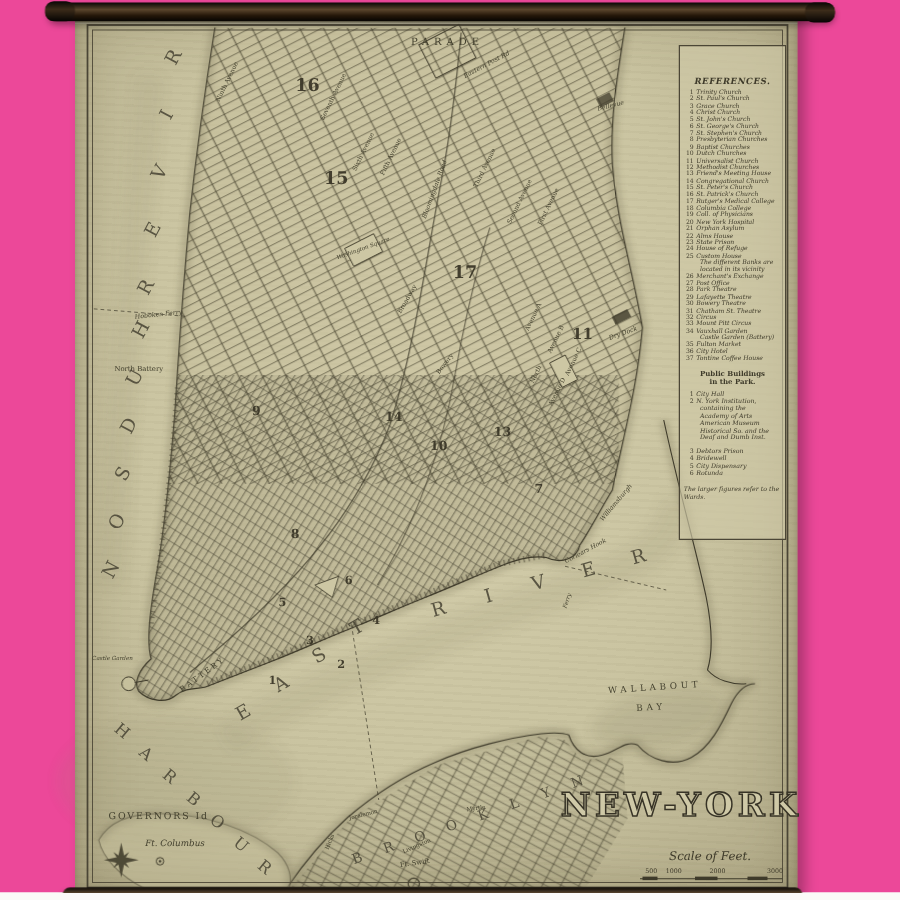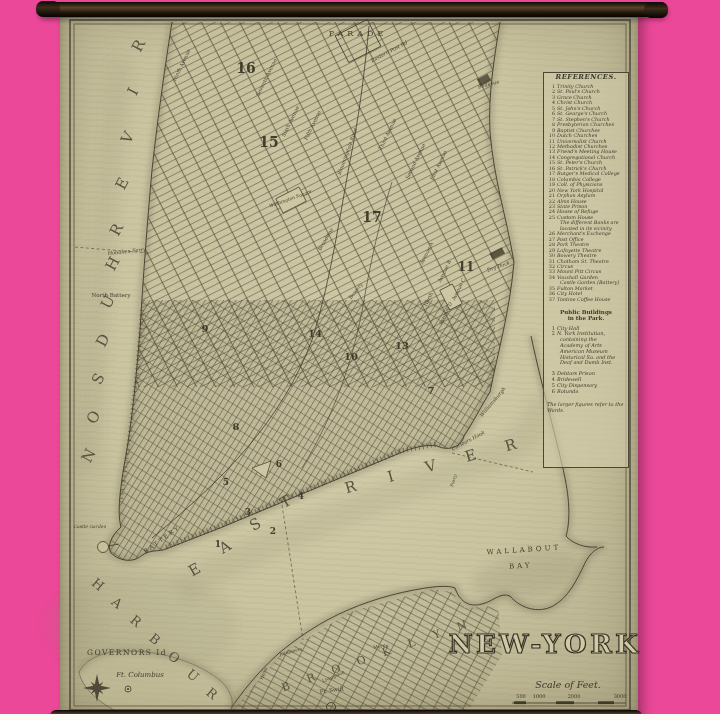--- a/index.html
+++ b/index.html
@@ -19,21 +19,21 @@
     background:
       repeating-linear-gradient(3deg,rgba(110,100,70,.05) 0 2px,rgba(255,255,255,0) 2px 6px),
       radial-gradient(ellipse at 48% 42%, #d6d0ae 0%, #cac4a1 55%, #b2ab89 100%);
     box-shadow:6px 4px 10px rgba(0,0,0,.28), inset 0 0 46px rgba(95,85,52,.34), inset 0 0 6px rgba(60,50,30,.28);}
   .paper:before{content:"";position:absolute;left:0;top:9px;width:100%;height:2px;
     background:linear-gradient(rgba(60,50,30,.35),rgba(255,255,255,.25));}
   .map-svg{position:absolute;left:0;top:0;width:720px;height:720px;z-index:2;}
   
   .refbox{position:absolute;left:543px;top:36px;width:86px;height:396px;z-index:3;
     box-sizing:border-box;border:0.8px solid #4b4636;background:rgba(208,202,168,.65);
-    padding:0 3px 3px 3px;color:#3e3a2a;overflow:hidden;margin-top:36px;}
+    padding:24px 3px 3px 3px;color:#3e3a2a;overflow:hidden;}
   .ref-title{text-align:center;font-style:italic;font-weight:bold;font-size:6.8px;
     letter-spacing:.5px;margin-bottom:3px;}
   .ref-row{display:flex;font-style:italic;font-size:4.9px;line-height:5.45px;}
   .ref-row .rn{flex:none;width:8px;text-align:right;margin-right:2px;font-style:normal;}
   .ref-row .rt{flex:1;}
   .ref-row.cont .rt{padding-left:3px;}
   .ref-row.gap{margin-top:5px;}
   .park-head{text-align:center;font-size:5.6px;font-weight:bold;line-height:6.2px;margin-top:7px;}
   .park-list{margin-top:4px;}
   .park-list .ref-row{font-size:5px;line-height:5.8px;}

